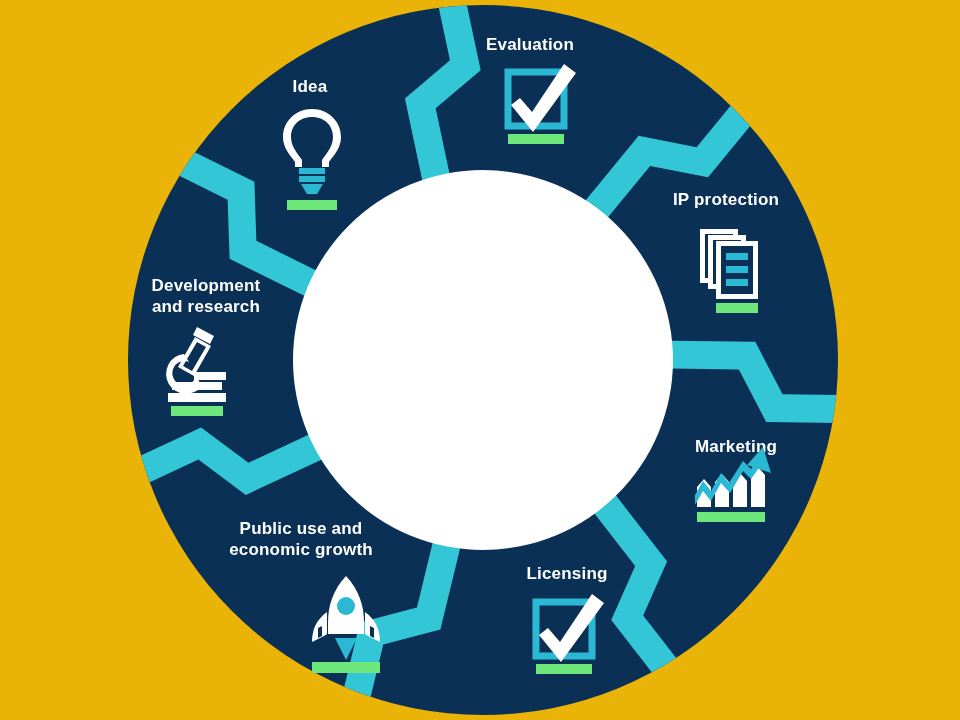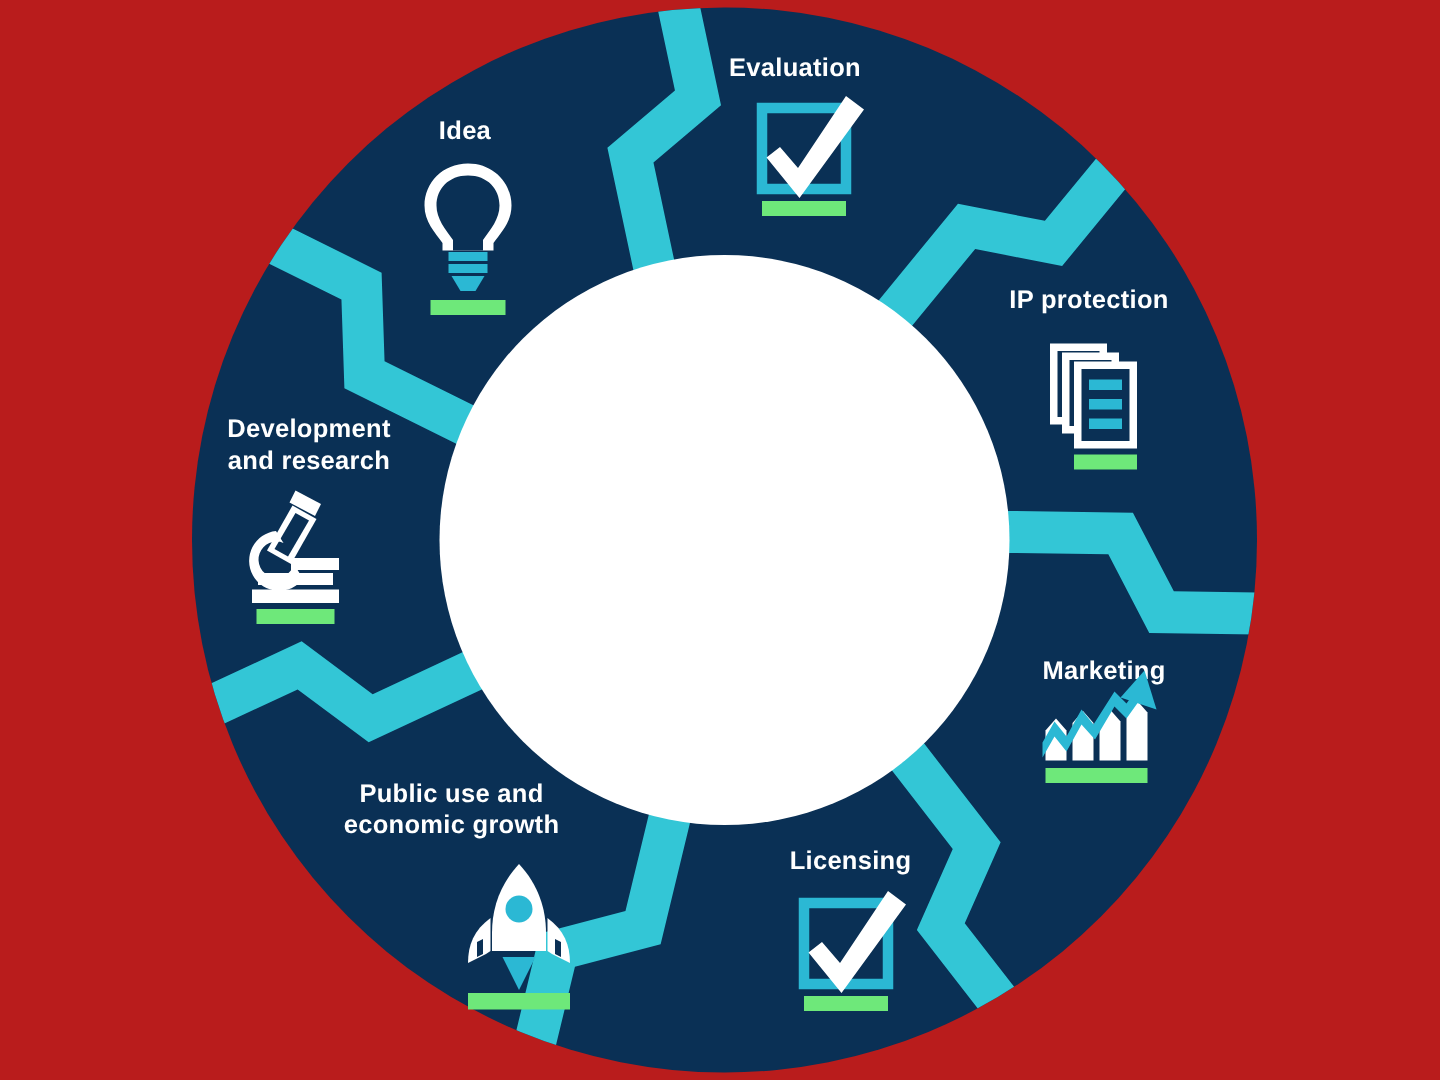--- a/index.html
+++ b/index.html
@@ -11,21 +11,21 @@
   body {
     width: 960px;
     height: 720px;
     font-family: "Liberation Sans", sans-serif;
     overflow: hidden;
   }
   #diagram-root {
     position: relative;
     width: 960px;
     height: 720px;
-    background: #b91c1c;
+    background: #eab308;
   }
   svg.cycle-svg {
     display: block;
     width: 960px;
     height: 720px;
   }
   .seg-label {
     font-family: "Liberation Sans", sans-serif;
     font-weight: bold;
     font-size: 17px;

